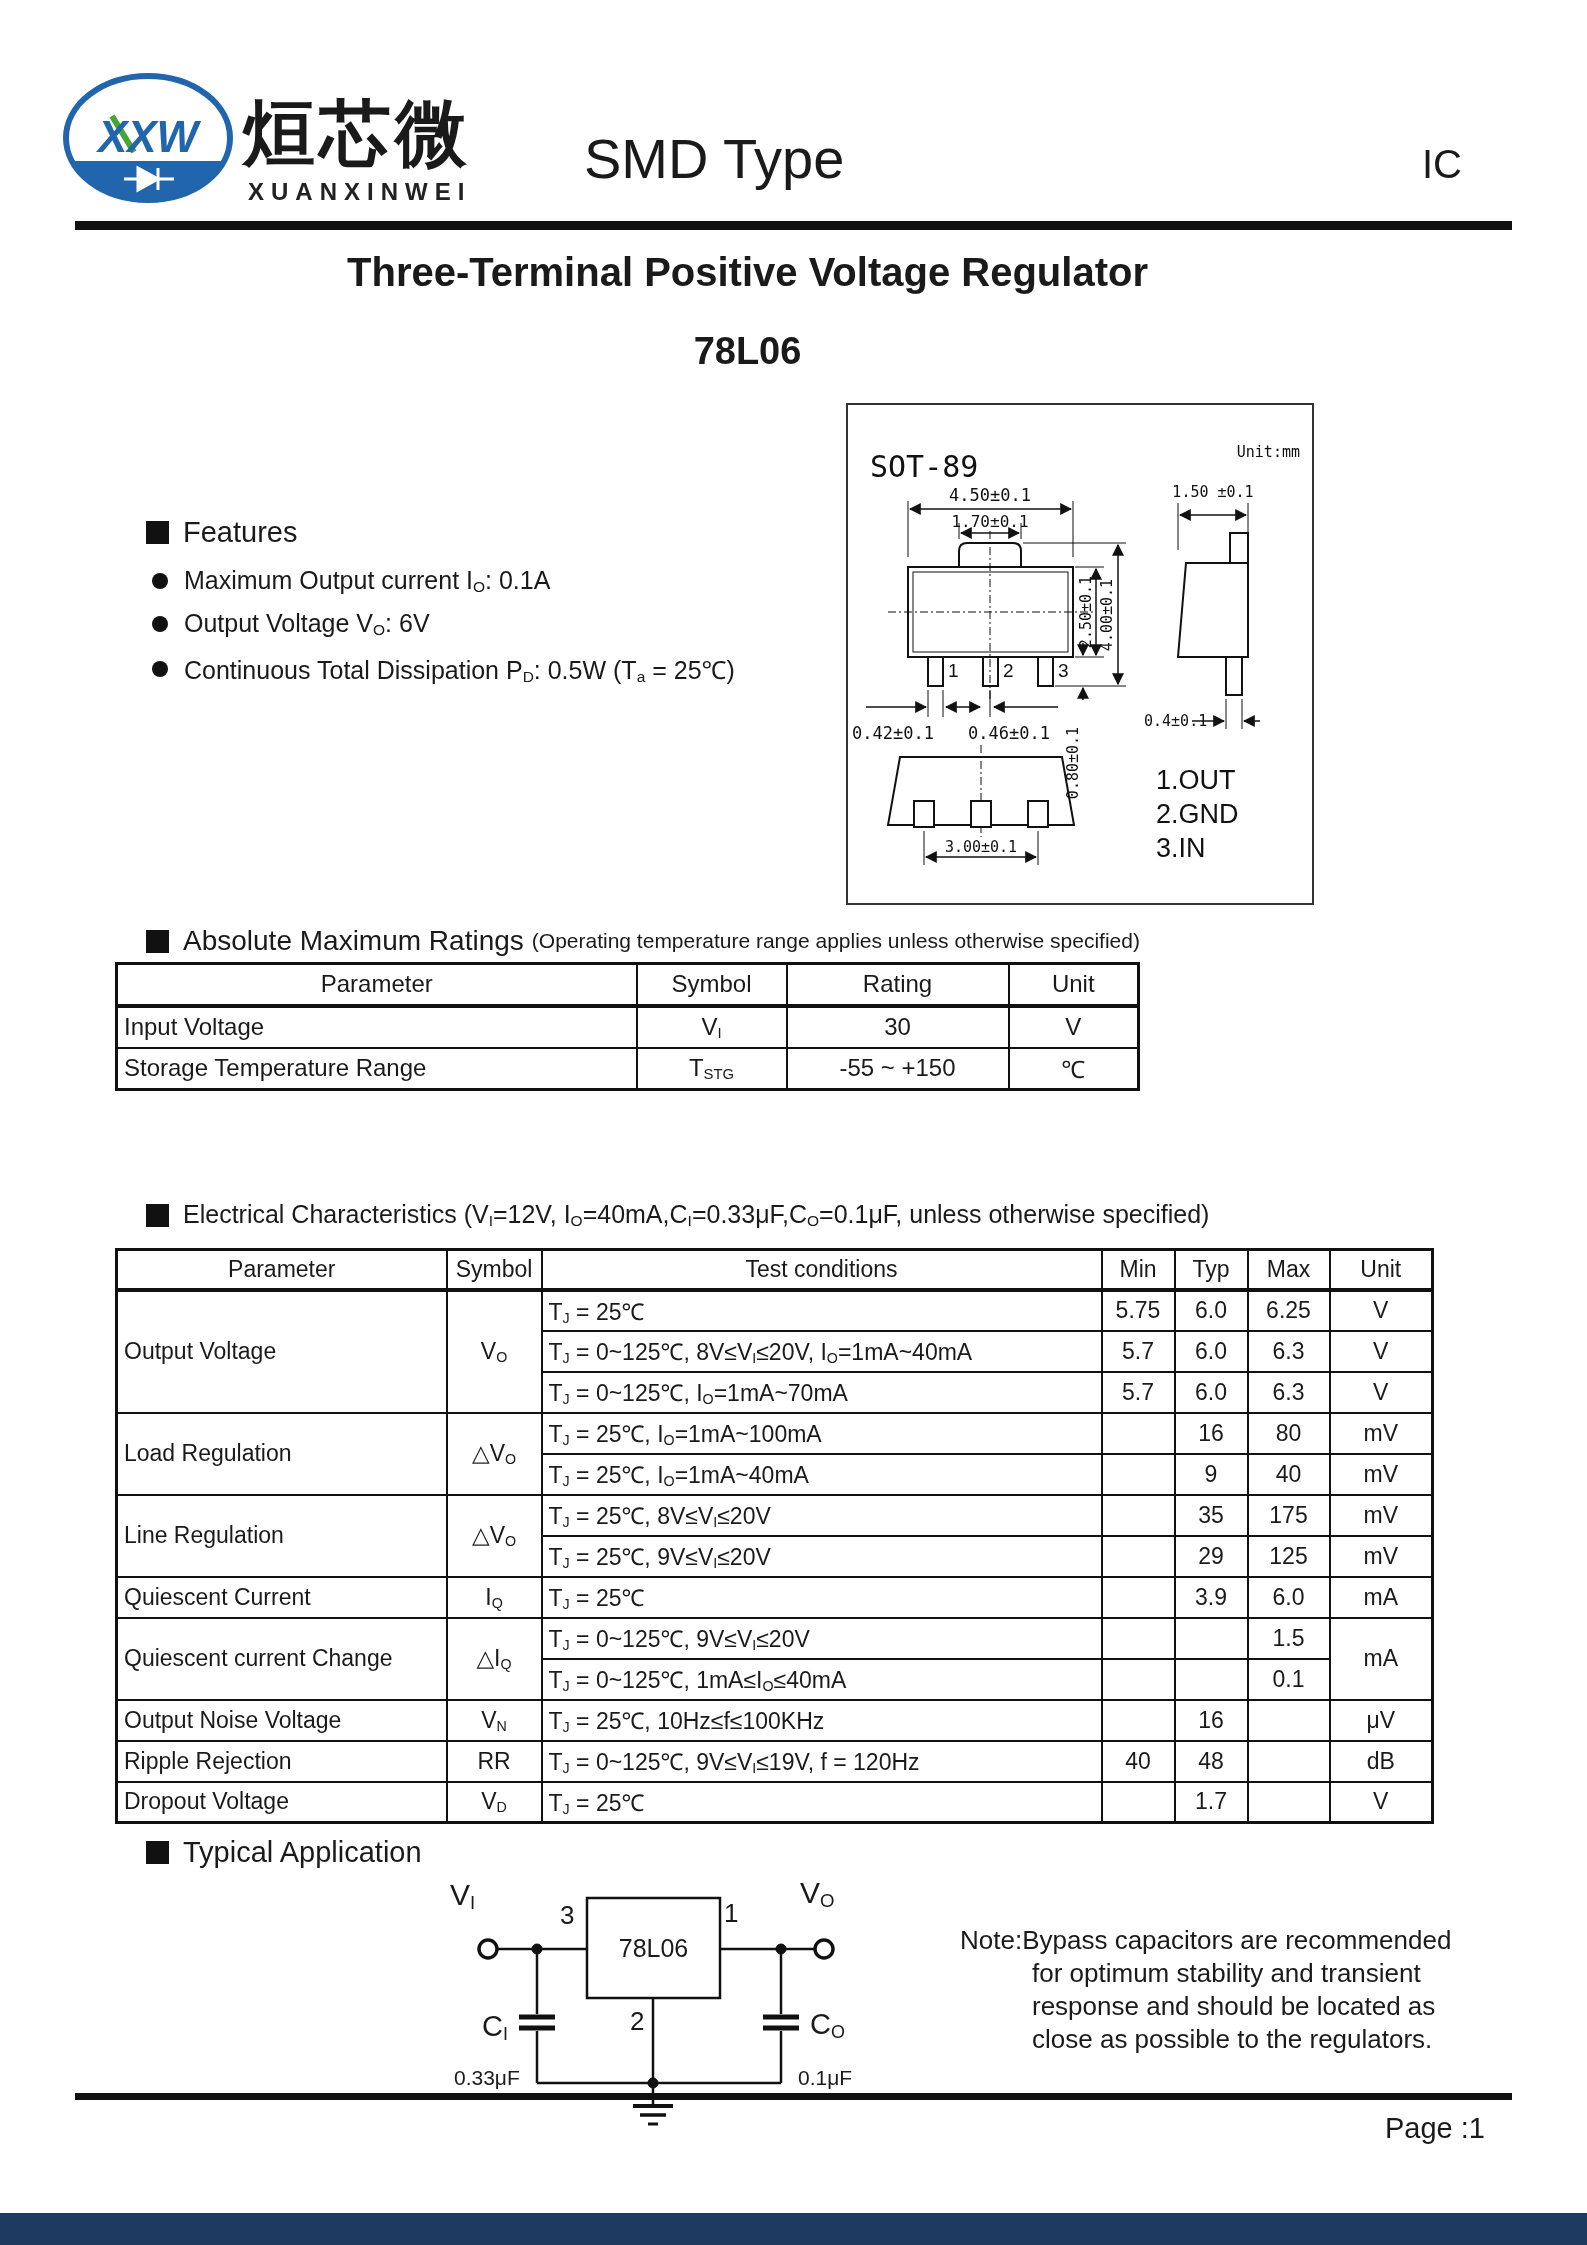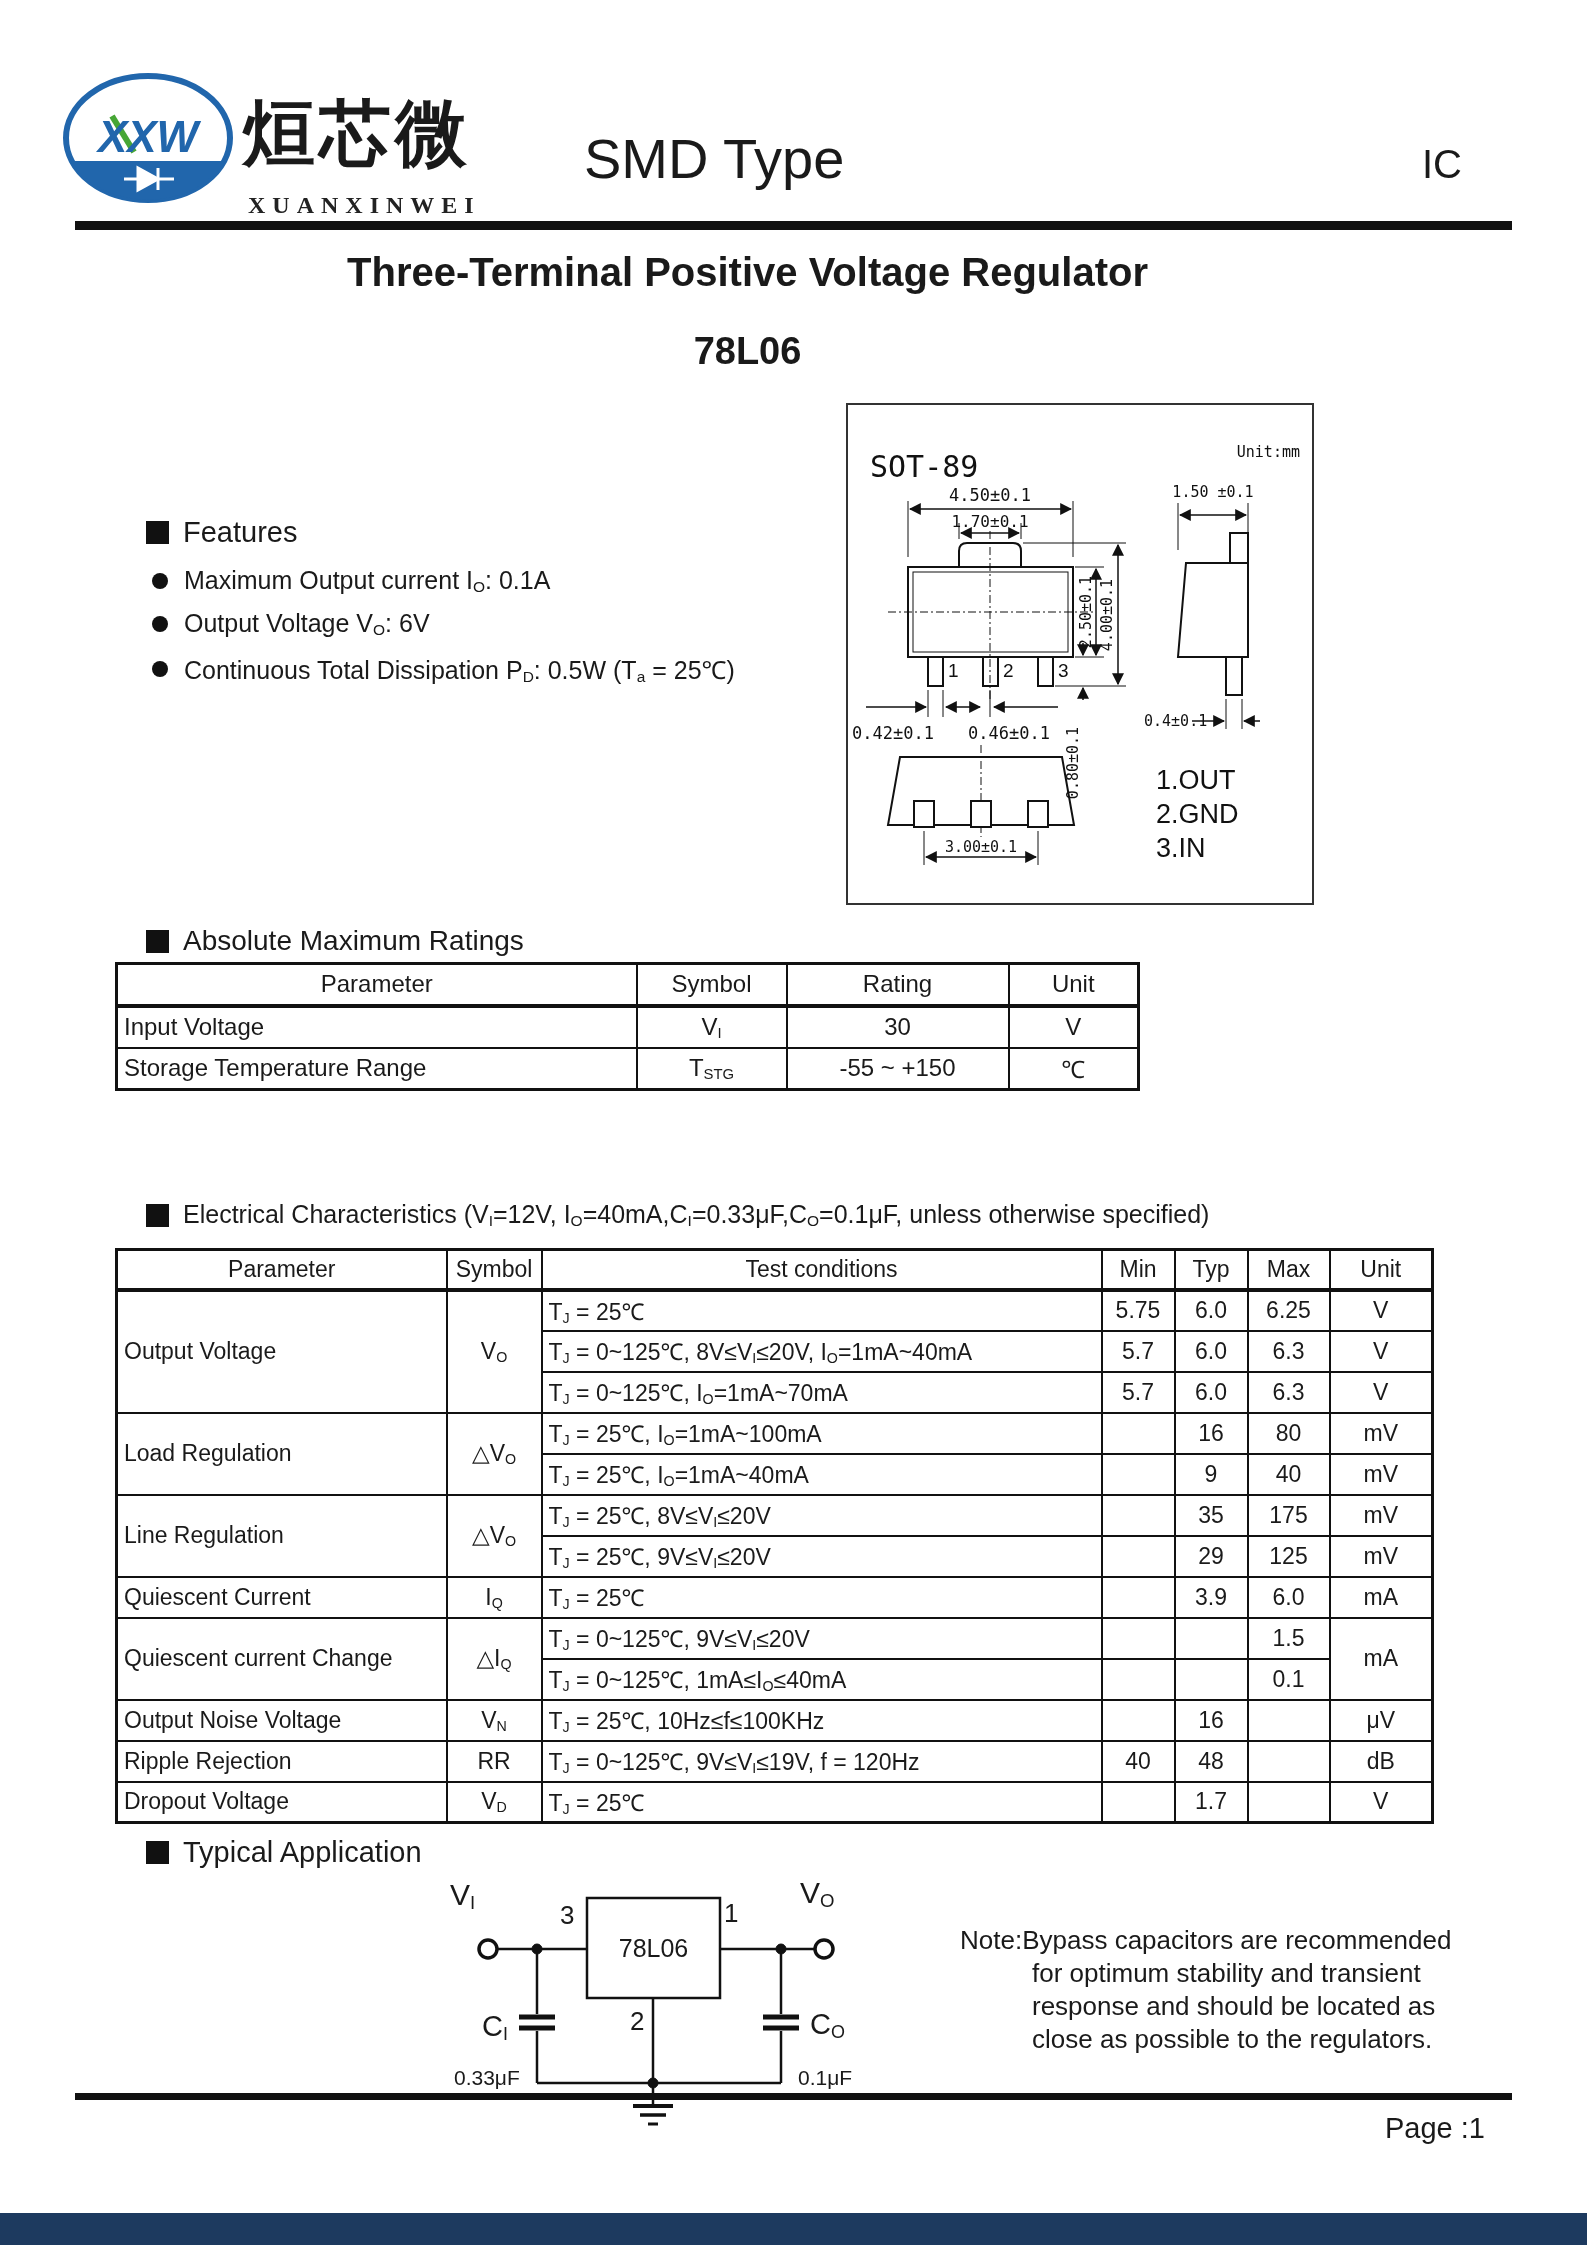--- a/index.html
+++ b/index.html
@@ -60,21 +60,21 @@
       <path d="M 10 89 A 82 62 0 0 0 162 89 Z" fill="#2166ac"></path>
       <line x1="50" y1="44" x2="72" y2="80" stroke="#46a635" stroke-width="6"></line>
       <text x="86" y="80" text-anchor="middle" font-size="44" font-style="italic" font-weight="bold" fill="#2166ac" style="font-family:'Liberation Sans',sans-serif">XXW</text>
       <g stroke="#fff" stroke-width="3">
         <line x1="62" y1="107" x2="112" y2="107"></line>
         <path d="M 76 96 L 76 118 L 96 107 Z" fill="#fff"></path>
         <line x1="96" y1="96" x2="96" y2="118"></line>
       </g>
     </svg>
   </div>
-  <div class="abs enname" style="left:248px; top:192px;font-family:Liberation Serif, serif;">XUANXINWEI</div>
+  <div class="abs enname" style="left:248px; top:178px;">XUANXINWEI</div>
   <div class="abs smdtype" style="left:584px; top:126px;">SMD Type</div>
   <div class="abs ictag" style="left:1422px; top:142px;">IC</div>
   <div class="abs rule" style="left:75px; top:221px; width:1437px; height:9px;"></div>
 
   <div class="abs doctitle" style="left:75px; top:250px; width:1345px;">Three-Terminal Positive Voltage Regulator</div>
   <div class="abs partno" style="left:75px; top:330px; width:1345px;">78L06</div>
 
   <div class="abs pkgbox" style="left:846px; top:403px; width:468px; height:502px;">
     <svg width="464" height="498" viewBox="0 0 464 498">
       <defs>
@@ -180,20 +180,21 @@
     <div>Output Voltage V<sub>O</sub>: 6V</div>
   </div>
   <div class="abs feat-item" style="left:152px; top:652px;">
     <div class="dot"></div>
     <div>Continuous Total Dissipation P<sub>D</sub>: 0.5W (T<sub>a</sub> = 25℃)</div>
   </div>
 
   <div class="abs sect" style="left:146px; top:925px;">
     <div class="sq"></div>
     <div class="sect-t">Absolute Maximum Ratings</div>
+    <div class="sect-note">(Operating temperature range applies unless otherwise specified)</div>
   </div>
   <table class="abs amr" style="left:115px; top:962px; width:1022px;">
     <colgroup>
         <col style="width:520px">
         <col style="width:150px">
         <col style="width:222px">
         <col style="width:130px">
       </colgroup>
     <tbody>
         <tr>

